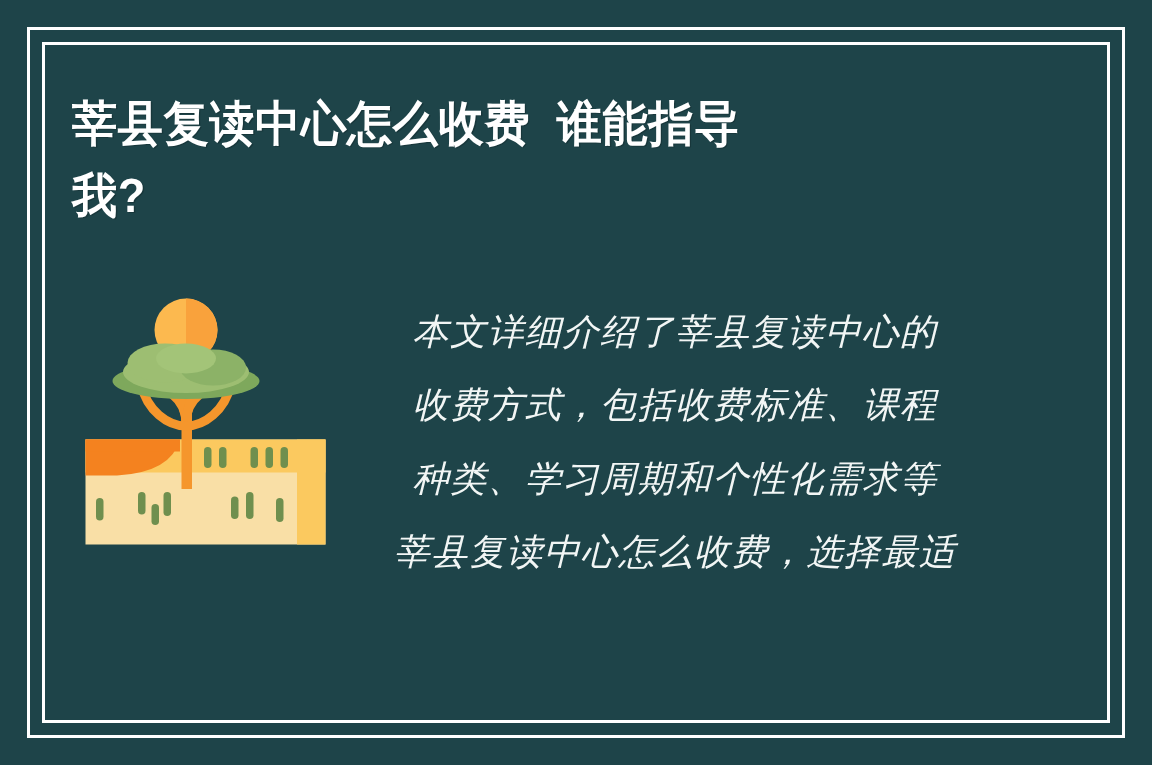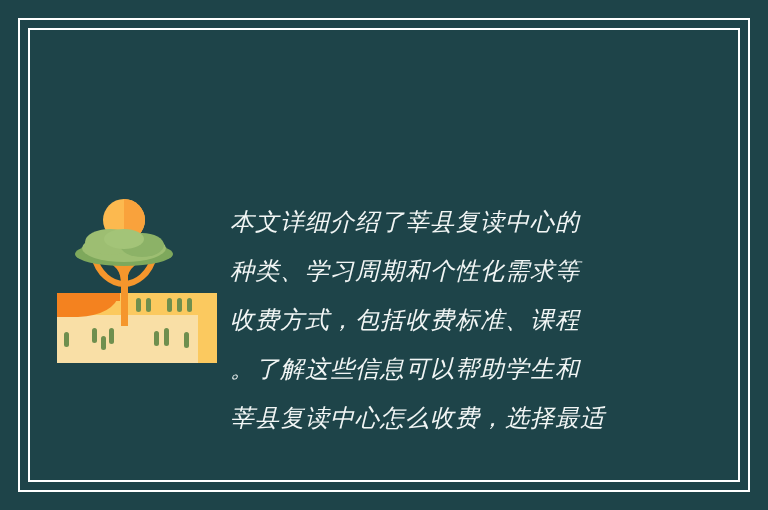--- a/index.html
+++ b/index.html
@@ -64,20 +64,21 @@
     text-shadow: 1px 1px 0 rgba(0,0,0,0.18);
   }
 
   
   #content-row {
     position: absolute;
     left: 0;
     top: 190px;
     width: 768px;
     height: 290px;
+    text-align: center;
   }
 
   
   #illustration {
     position: absolute;
     left: 50px;
     top: 0px;
     width: 170px;
     height: 180px;
   }
@@ -105,20 +106,24 @@
   }
 </style>
 </head>
 <body>
 
 <div id="card">
 
   <div class="frame outer"></div>
   <div class="frame inner"></div>
 
+  <div id="title-block">
+    <div class="title-line">莘县复读中心怎么收费  谁能指导</div>
+    <div class="title-line">我?</div>
+  </div>
 
   <div id="content-row">
 
     <div id="illustration">
       <svg viewBox="0 0 170 180" xmlns="http://www.w3.org/2000/svg" aria-hidden="true">
 
         <g>
           <circle cx="74" cy="30" r="21" fill="#fcb94f"></circle>
           <path d="M74 9 a21 21 0 0 1 0 42 z" fill="#f9a23c"></path>
         </g>
@@ -169,20 +174,19 @@
           <ellipse cx="74" cy="58" rx="42" ry="14" fill="#9dbe72"></ellipse>
           <ellipse cx="60" cy="52" rx="25" ry="13" fill="#9dbe72"></ellipse>
           <ellipse cx="92" cy="55" rx="22" ry="12" fill="#8cb267"></ellipse>
           <ellipse cx="74" cy="49" rx="20" ry="10" fill="#a3c478"></ellipse>
         </g>
       </svg>
     </div>
 
     <div id="paragraph">
       <div class="body-line">本文详细介绍了莘县复读中心的</div>
+      <div class="body-line">收费方式，包括收费标准、课程</div>
       <div class="body-line">种类、学习周期和个性化需求等</div>
-      <div class="body-line">收费方式，包括收费标准、课程</div>
-      <div class="body-line">。了解这些信息可以帮助学生和</div>
       <div class="body-line">莘县复读中心怎么收费，选择最适</div>
     </div>
 
   </div>
 </div>
 
 </body></html>

